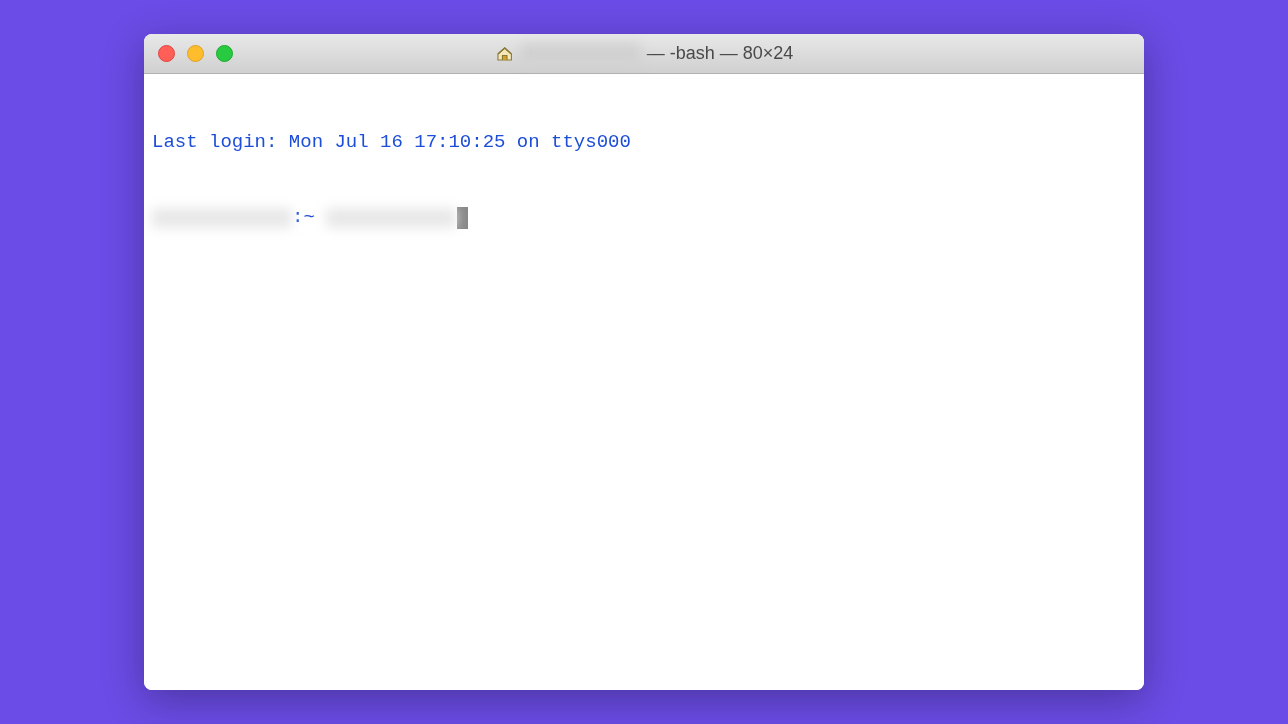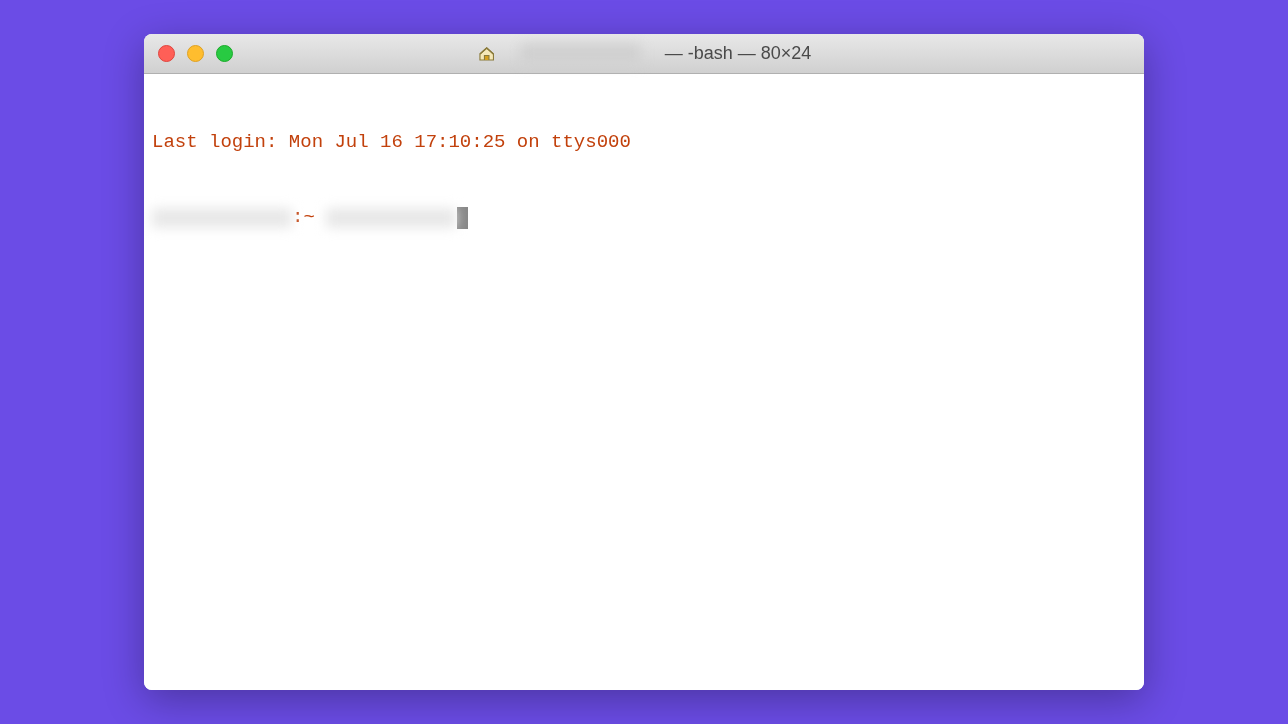--- a/index.html
+++ b/index.html
@@ -55,21 +55,21 @@
     .traffic-light.maximize {
       background: #28ca42;
       border: 1px solid #1aab29;
     }
     .title-content {
       position: absolute;
       left: 50%;
       transform: translateX(-50%);
       display: flex;
       align-items: center;
-      gap: 24px;
+      gap: 6px;
       color: #4a4a4a;
       font-size: 18px;
     }
     .home-icon {
       width: 20px;
       height: 20px;
       display: inline-flex;
       align-items: center;
       justify-content: center;
     }
@@ -84,21 +84,21 @@
       height: 20px;
       border-radius: 2px;
     }
     .terminal-body {
       flex: 1;
       background: #ffffff;
       padding: 6px 8px;
       font-family: Menlo, Monaco, "Courier New", monospace;
       font-size: 19px;
       line-height: 25px;
-      color: #c2410c;
+      color: #1d4ed8;
       white-space: pre;
       overflow: hidden;
     }
     .terminal-line {
       display: flex;
       align-items: center;
       flex-wrap: nowrap;
     }
     .blurred-segment {
       filter: blur(6px);

